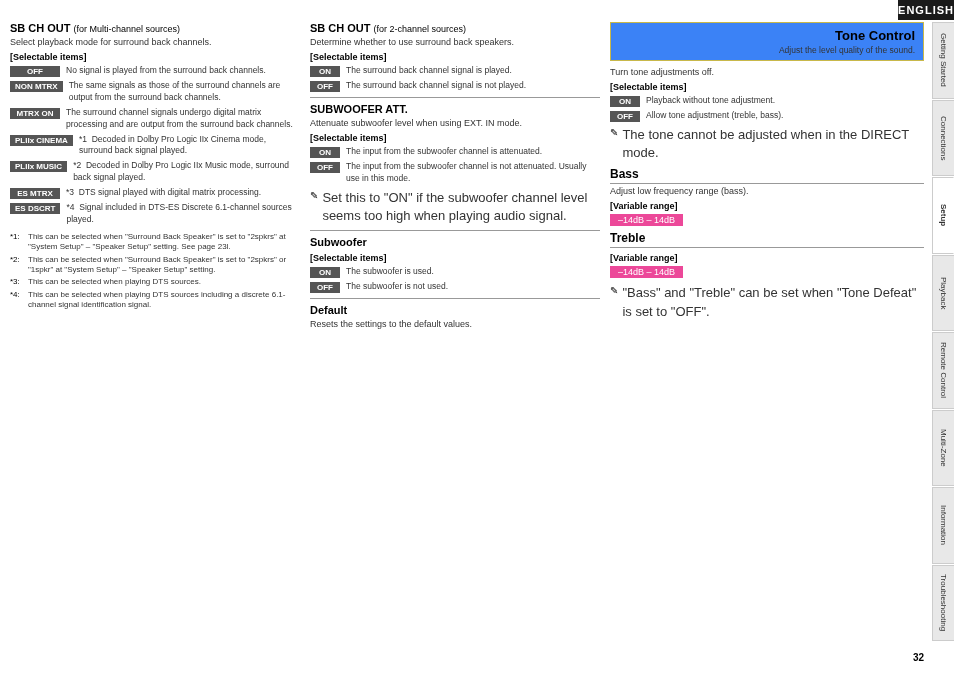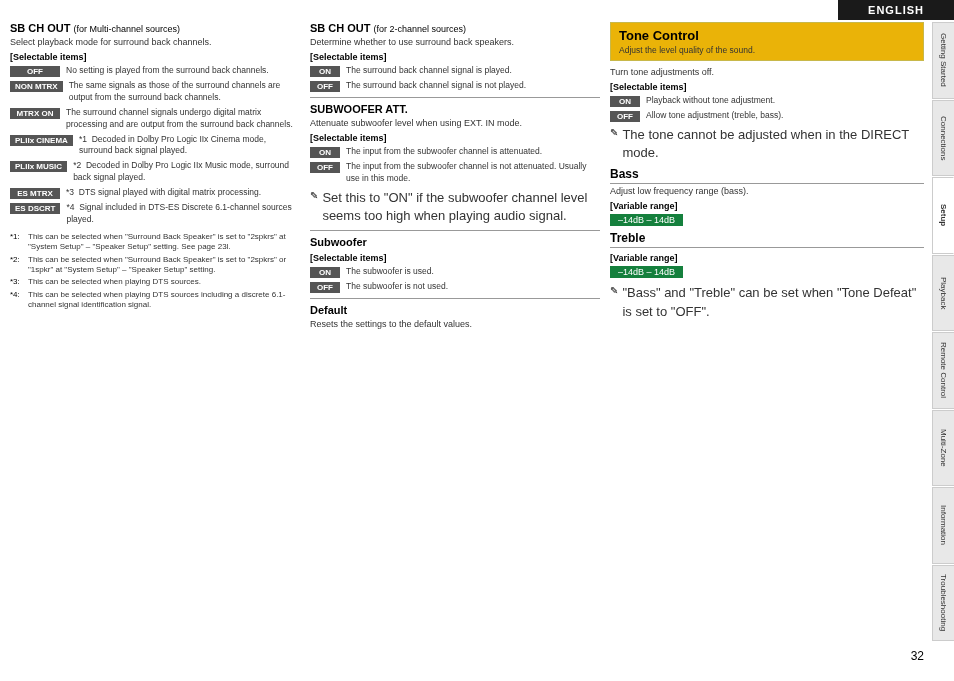--- a/index.html
+++ b/index.html
@@ -15,21 +15,21 @@
 
     
     .english-banner {
       position: absolute;
       top: 0;
       right: 0;
       background: #1a1a1a;
       color: #fff;
       font-size: 11px;
       font-weight: bold;
-      padding: 4px 30px;
+      padding: 4px 0;
       letter-spacing: 1px;
     }
 
     
     .side-tabs {
       position: absolute;
       right: 0;
       top: 22px;
       width: 22px;
       display: flex;
@@ -57,22 +57,22 @@
       background: #fff;
       font-weight: bold;
       border-right: 1px solid #fff;
     }
 
     
     .page-number {
       position: absolute;
       bottom: 18px;
       right: 30px;
-      font-size: 12px;
-      font-weight: normal;
+      font-size: 10px;
+      font-weight: bold;
     }
 
     
     .main-content {
       position: absolute;
       top: 22px;
       left: 10px;
       right: 30px;
       bottom: 30px;
       display: flex;
@@ -166,24 +166,25 @@
 
     
     .divider {
       border: none;
       border-top: 1px solid #999;
       margin: 5px 0;
     }
 
     
     .tone-box {
-      background: #eab308;
+      background: #3b82f6;
       border: 1px solid #c8b84a;
       padding: 5px 8px;
       margin-bottom: 6px;
+      text-align: right;
     }
     .tone-box-title {
       font-size: 13px;
       font-weight: bold;
       color: #000;
       margin-bottom: 2px;
     }
     .tone-box-sub {
       font-size: 8.5px;
       color: #333;
@@ -206,21 +207,21 @@
       line-height: 1.4;
     }
 
     
     .var-range-row {
       display: flex;
       align-items: center;
       margin: 3px 0;
     }
     .var-range-val {
-      background: #15803d;
+      background: #ec4899;
       color: #fff;
       font-size: 9px;
       padding: 1px 8px;
     }
 
     .section-header-bold {
       font-size: 12px;
       font-weight: bold;
       margin: 5px 0 2px 0;
       border-bottom: 1px solid #999;
@@ -247,21 +248,21 @@
 
   <div class="col-left">
     <div class="section-title">
       <strong>SB CH OUT</strong> <span class="normal">(for Multi-channel sources)</span>
     </div>
     <div class="section-subtitle">Select playback mode for surround back channels.</div>
     <div class="selectable-label">[Selectable items]</div>
 
     <div class="item-row">
       <div class="badge">OFF</div>
-      <div class="item-text">No setting is played from the surround back channels.</div>
+      <div class="item-text">No signal is played from the surround back channels.</div>
     </div>
     <div class="item-row">
       <div class="badge">NON MTRX</div>
       <div class="item-text">The same signals as those of the surround channels are output from the surround back channels.</div>
     </div>
     <div class="item-row">
       <div class="badge">MTRX ON</div>
       <div class="item-text">The surround channel signals undergo digital matrix processing and are output from the surround back channels.</div>
     </div>
     <div class="item-row">

